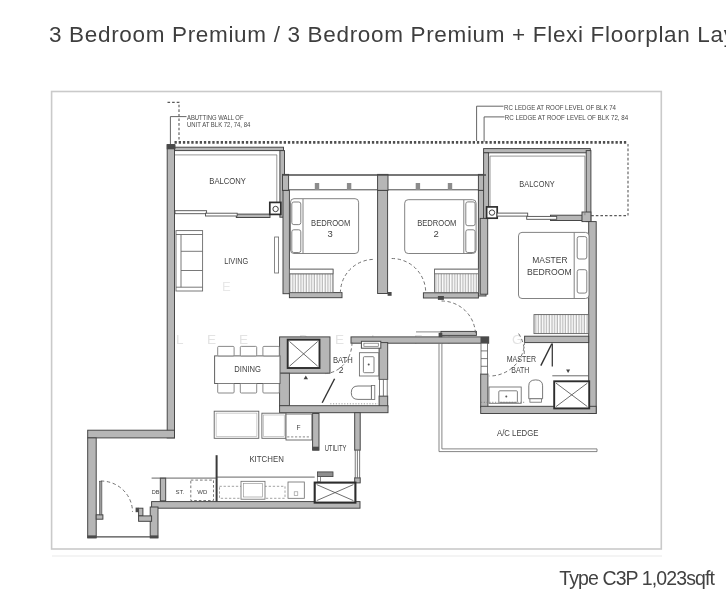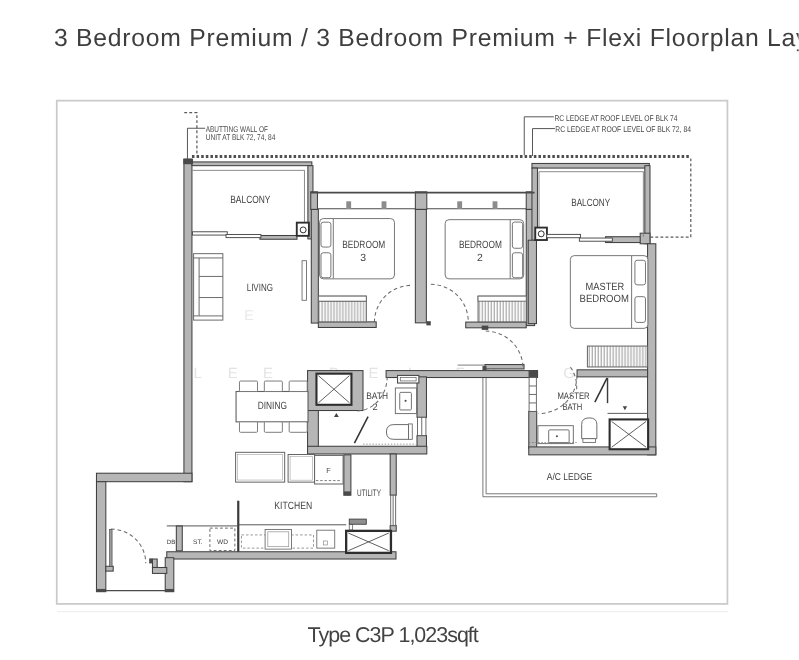--- a/index.html
+++ b/index.html
@@ -1,18 +1,18 @@
 <!DOCTYPE html>
 <html><head>
 <meta charset="utf-8">
 <style>
   html,body{margin:0;padding:0;background:#ffffff;width:726px;height:600px;overflow:hidden;}
   body{font-family:"Liberation Sans", sans-serif;position:relative;}
   #title{position:absolute;left:49px;top:24px;font-size:22.5px;line-height:1;color:#3e3e3e;white-space:nowrap;letter-spacing:0.67px;}
-  #caption{position:absolute;left:0;top:569px;width:714px;text-align:center;font-size:19.5px;line-height:1;color:#424242;letter-spacing:-0.9px;}
+  #caption{position:absolute;left:0;top:569px;width:714px;text-align:right;font-size:19.5px;line-height:1;color:#424242;letter-spacing:-0.9px;}
   svg{position:absolute;left:0;top:0;}
   text{font-family:"Liberation Sans", sans-serif;}
 </style>
 </head>
 <body>
 
 <div id="title">3 Bedroom Premium / 3 Bedroom Premium + Flexi Floorplan Layout</div>
 
 <div id="caption">Type C3P 1,023sqft</div>
 <svg width="726" height="600" viewBox="0 0 726 600">

